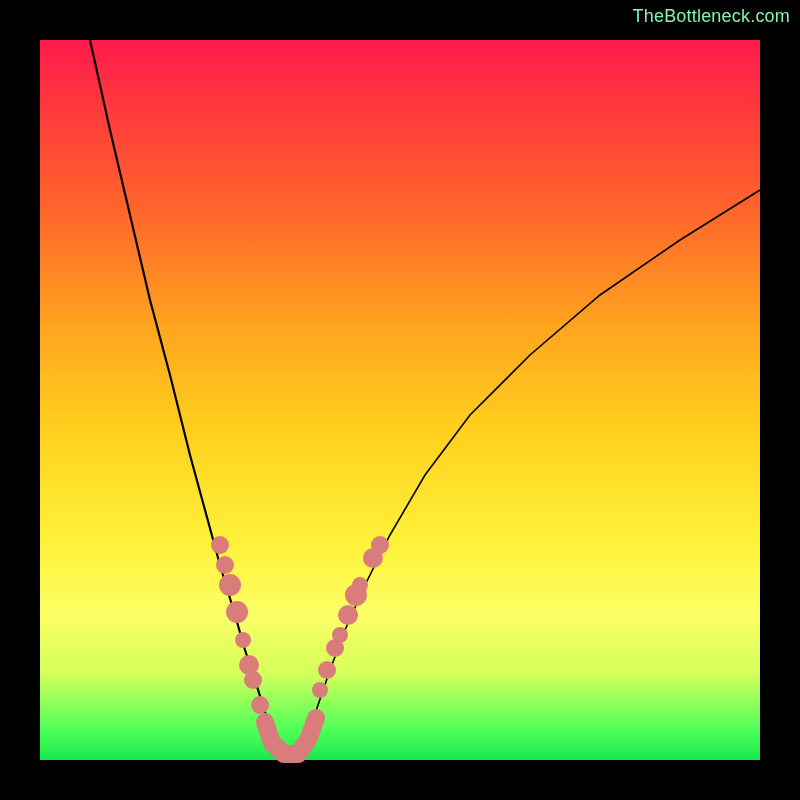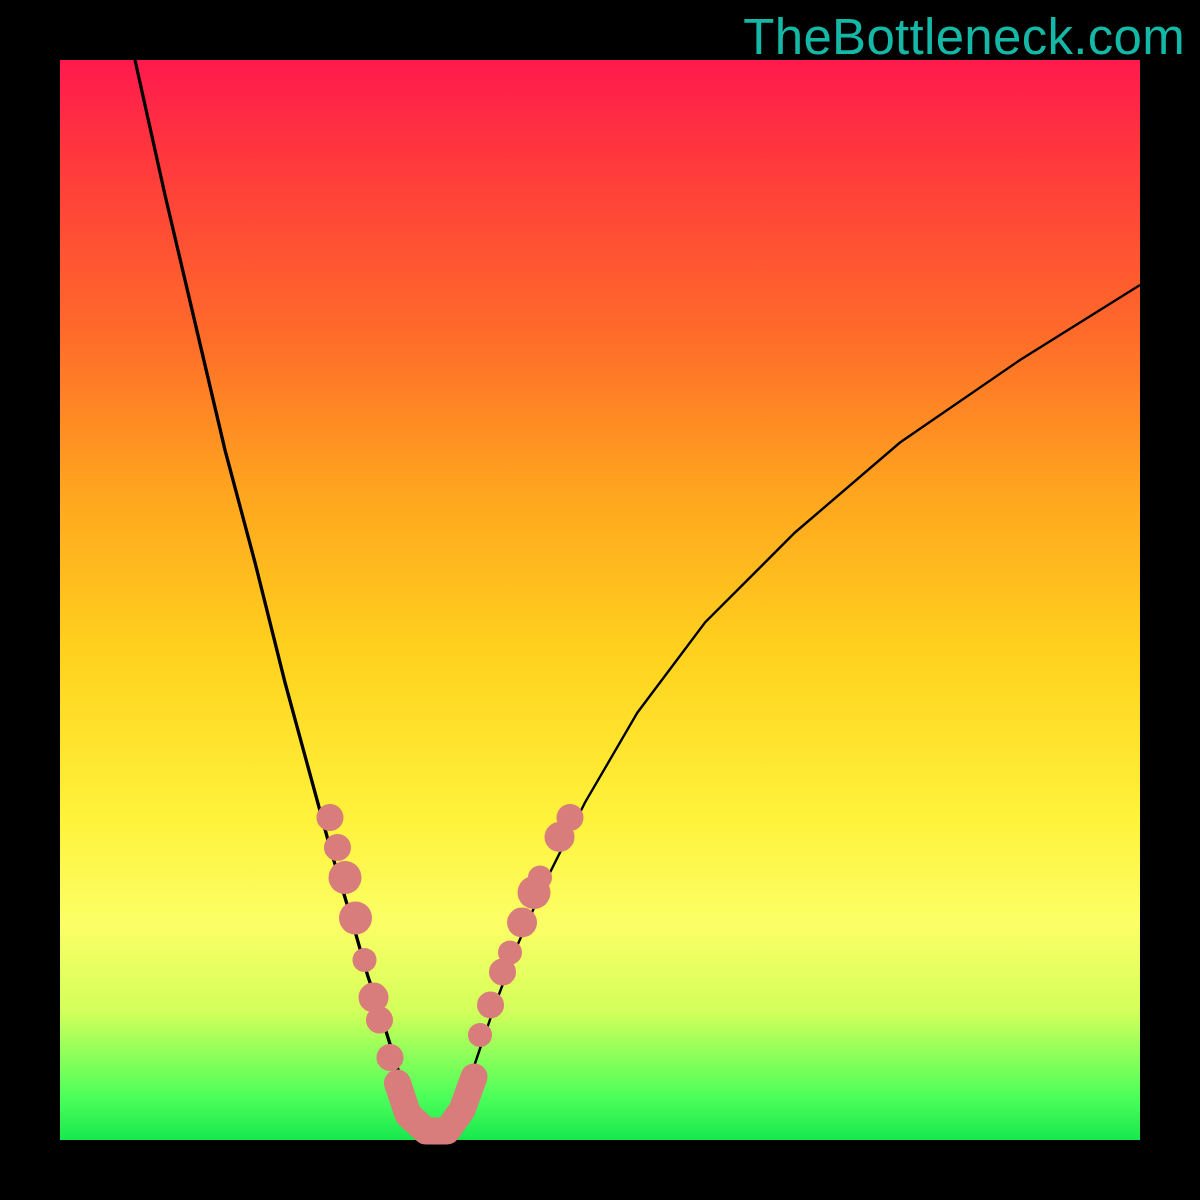--- a/index.html
+++ b/index.html
@@ -38,22 +38,22 @@
       #d4ff5a 88%,
       #4dff5a 96%,
       #17e84e 100%
     );
   }
 
   .credit {
     position: absolute;
     top: 6px;
     right: 10px;
-    color: #14b8a6;
-    font-size: 34px;
+    color: #86efac;
+    font-size: 18px;
     font-weight: 500;
     letter-spacing: 0.2px;
   }
 
   svg.curves {
     position: absolute;
     left: 0;
     top: 0;
     width: 720px;
     height: 720px;

